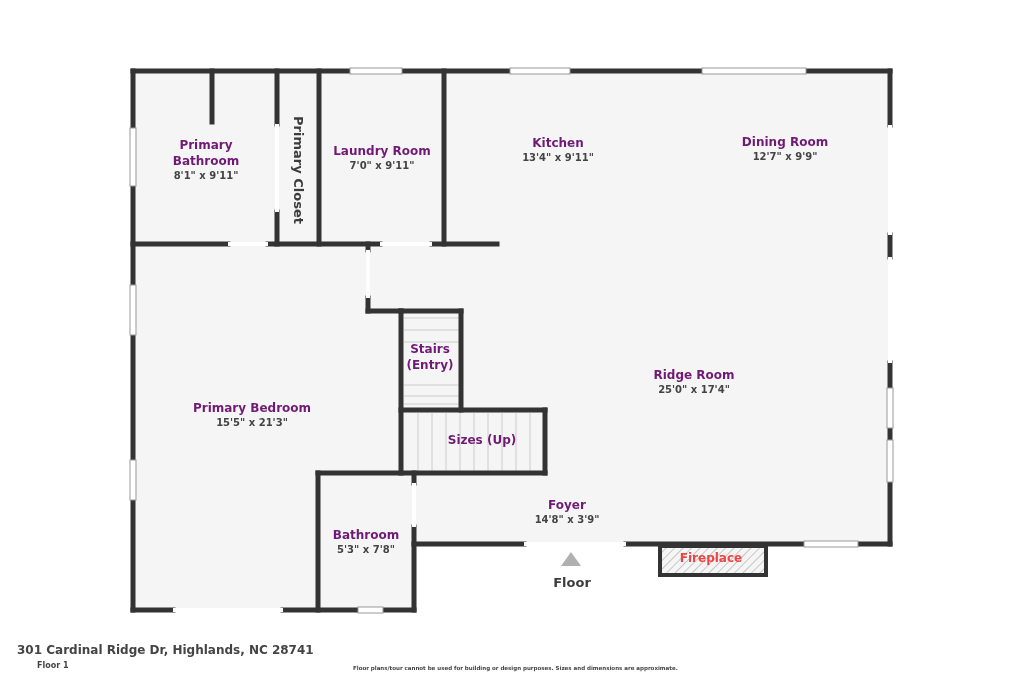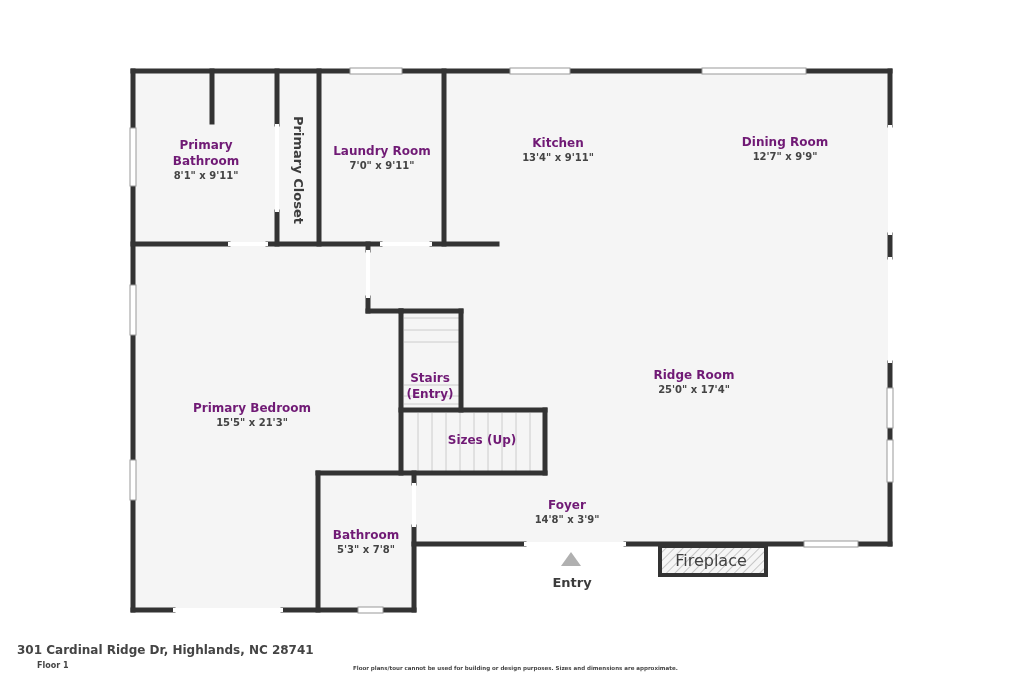--- a/index.html
+++ b/index.html
@@ -6,21 +6,21 @@
   body { width: 1024px; height: 682px; position: relative; overflow: hidden; font-family: "DejaVu Sans", "Liberation Sans", sans-serif; color: #3a3a3a; }
   #plan { position: absolute; left: 0; top: 0; width: 1024px; height: 682px; }
   .lbl { position: absolute; text-align: center; transform: translateX(-50%); white-space: nowrap; }
   .room-name { font-size: 12px; font-weight: bold; color: #701a75; line-height: 16px; display: block; }
   .room-dim { font-size: 10px; font-weight: bold; color: #444; line-height: 13px; display: block; }
   .vert { position: absolute; transform-origin: center; transform: translate(-50%,-50%) rotate(90deg); white-space: nowrap; font-size: 13px; font-weight: bold; color: #3c3c3c; }
   .footer-addr { position: absolute; left: 17px; top: 643px; font-size: 12px; font-weight: bold; color: #444; }
   .footer-floor { position: absolute; left: 17px; top: 661px; font-size: 8px; font-weight: bold; color: #444; padding-left: 20px; }
   .disclaimer { position: absolute; left: 353px; top: 665px; font-size: 5.5px; color: #444; font-weight: bold; }
   .entry-lbl { position: absolute; left: 572px; top: 575px; transform: translateX(-50%); font-size: 13px; font-weight: bold; color: #3c3c3c; }
-  .fp-lbl { position: absolute; left: 711px; top: 551px; transform: translateX(-50%); font-size: 16px; font-weight: normal; color: #404040; }
+  .fp-lbl { position: absolute; left: 711px; top: 551px; transform: translateX(-50%); font-size: 12px; font-weight: bold; color: #ef4444; }
 </style>
 </head>
 <body>
 
 <svg id="plan" viewBox="0 0 1024 682" xmlns="http://www.w3.org/2000/svg">
   <defs>
     <pattern id="hatch" patternUnits="userSpaceOnUse" width="6" height="6" patternTransform="rotate(45)">
       <rect width="6" height="6" fill="#f5f5f5"></rect>
       <line x1="0" y1="0" x2="0" y2="6" stroke="#999" stroke-width="1"></line>
     </pattern>
@@ -160,21 +160,21 @@
 <div class="lbl" style="left:785px; top:134px;">
   <span class="room-name">Dining Room</span>
   <span class="room-dim">12'7" x 9'9"</span>
 </div>
 
 <div class="lbl" style="left:252px; top:400px;">
   <span class="room-name">Primary Bedroom</span>
   <span class="room-dim">15'5" x 21'3"</span>
 </div>
 
-<div class="lbl" style="left:430px; top:341px;margin-top:29px;">
+<div class="lbl" style="left:430px; top:341px;">
   <span class="room-name">Stairs</span>
   <span class="room-name">(Entry)</span>
 </div>
 
 <div class="lbl" style="left:482px; top:432px;">
   <span class="room-name">Sizes (Up)</span>
 </div>
 
 <div class="lbl" style="left:694px; top:367px;">
   <span class="room-name">Ridge Room</span>
@@ -184,18 +184,18 @@
 <div class="lbl" style="left:567px; top:497px;">
   <span class="room-name">Foyer</span>
   <span class="room-dim">14'8" x 3'9"</span>
 </div>
 
 <div class="lbl" style="left:366px; top:527px;">
   <span class="room-name">Bathroom</span>
   <span class="room-dim">5'3" x 7'8"</span>
 </div>
 
-<div class="entry-lbl">Entry</div>
+<div class="entry-lbl">Floor</div>
 <div class="fp-lbl">Fireplace</div>
 
 <div class="footer-addr">301 Cardinal Ridge Dr, Highlands, NC 28741</div>
 <div class="footer-floor">Floor 1</div>
 <div class="disclaimer">Floor plans/tour cannot be used for building or design purposes. Sizes and dimensions are approximate.</div>
 
 </body></html>

